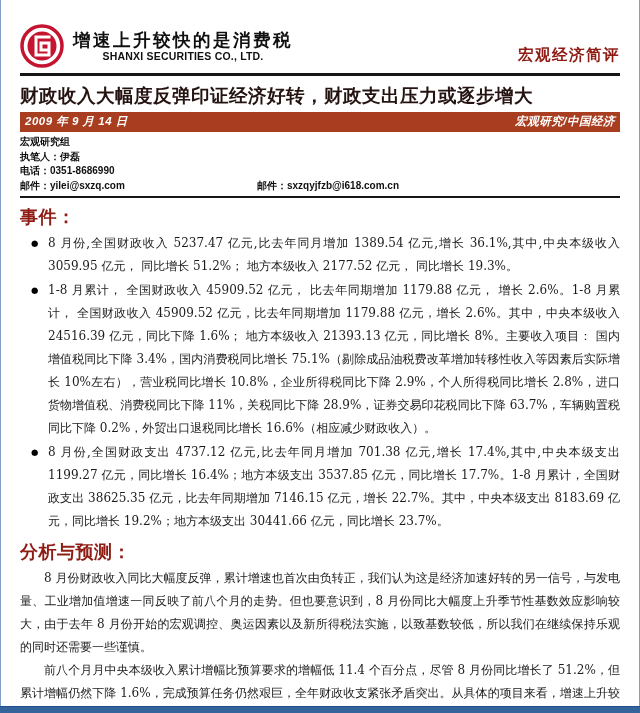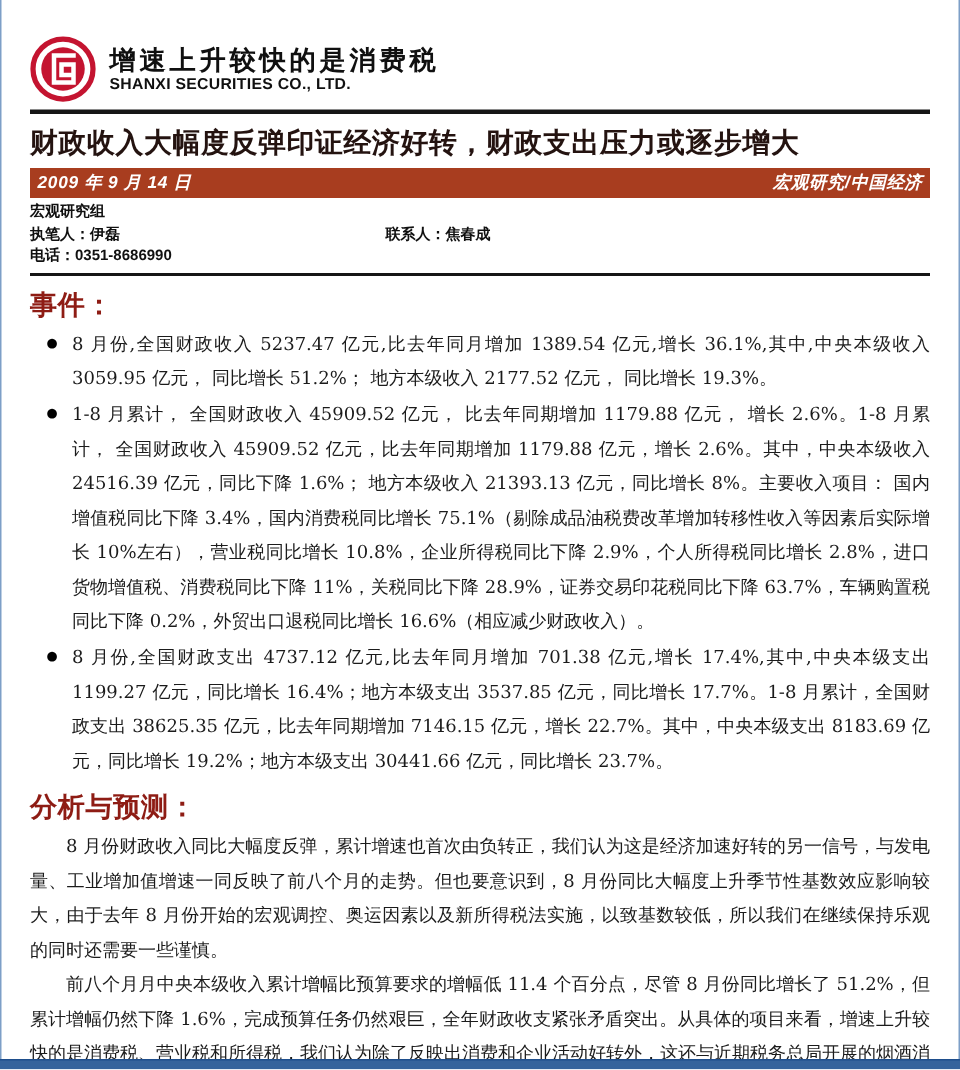--- a/index.html
+++ b/index.html
@@ -31,21 +31,21 @@
   
   .masthead{display:flex;align-items:flex-end;justify-content:space-between;}
   .brand{display:flex;align-items:center;gap:9px;}
   .logo{width:44px;height:44px;flex:0 0 auto;}
   .company-cn{
     font-family:"Liberation Sans", sans-serif;font-weight:bold;
     font-size:17.5px;letter-spacing:2.5px;color:#101010;line-height:1.15;
   }
   .company-en{
     font-family:"Liberation Sans", sans-serif;font-weight:bold;
-    font-size:10.5px;color:#101010;letter-spacing:0.2px;line-height:1.2;
+    font-size:10.5px;color:#101010;letter-spacing:0.2px;line-height:1.2;text-align:center;
   }
   .report-type{
     font-family:"Liberation Sans", sans-serif;font-weight:bold;
     font-size:15.5px;color:var(--accent);letter-spacing:1.5px;padding-bottom:2px;
   }
   .rule{height:3px;background:var(--rule-black);margin-top:5px;}
   .rule2{height:2px;background:var(--rule-black);margin-top:3px;}
 
   
   .doc-title{
@@ -93,39 +93,43 @@
             <circle cx="22" cy="22" r="20" fill="none" stroke="#c41430" stroke-width="3.5"></circle>
             <circle cx="22" cy="22" r="14.5" fill="#c41430"></circle>
             <path d="M29 13 H16 V31 H29 V19 H21 V26 H26" fill="none" stroke="#ffffff" stroke-width="3" stroke-linecap="square"></path>
           </svg>
         </span>
         <span>
           <div class="company-cn">增速上升较快的是消费税</div>
           <div class="company-en">SHANXI SECURITIES CO., LTD.</div>
         </span>
       </div>
+      <div class="report-type">宏观经济简评</div>
     </div>
 
     <div class="rule"></div>
 
     <div class="doc-title">财政收入大幅度反弹印证经济好转，财政支出压力或逐步增大</div>
 
     <div class="meta-bar">
       <span>2009 年 9 月 14 日</span>
       <span>宏观研究/中国经济</span>
     </div>
 
     <div class="team">
       <div>宏观研究组</div>
       <div class="team-row">
         <span class="team-cell-left"><span>执笔人：</span><span>伊磊</span></span>
-        <span class="team-cell-right"><span>联系人：</span><span>焦春成</span></span>
       </div>
       <div class="team-row">
         <span class="team-cell-right"><span>电话：</span><span>0351-8686990</span></span>
+      </div>
+      <div class="team-row">
+        <span class="team-cell-left"><span>邮件：</span><span>yilei@sxzq.com</span></span>
+        <span class="team-cell-right"><span>邮件：</span><span>sxzqyjfzb@i618.com.cn</span></span>
       </div>
     </div>
 
     <div class="rule2"></div>
 
     <div>
       <div class="section-heading">事件：</div>
       <div class="bullet-row">
         <span class="bullet-glyph">●</span>
         <span class="bullet-text">8 月份,全国财政收入 5237.47 亿元,比去年同月增加 1389.54 亿元,增长 36.1%,其中,中央本级收入 3059.95 亿元， 同比增长 51.2%； 地方本级收入 2177.52 亿元， 同比增长 19.3%。</span>

